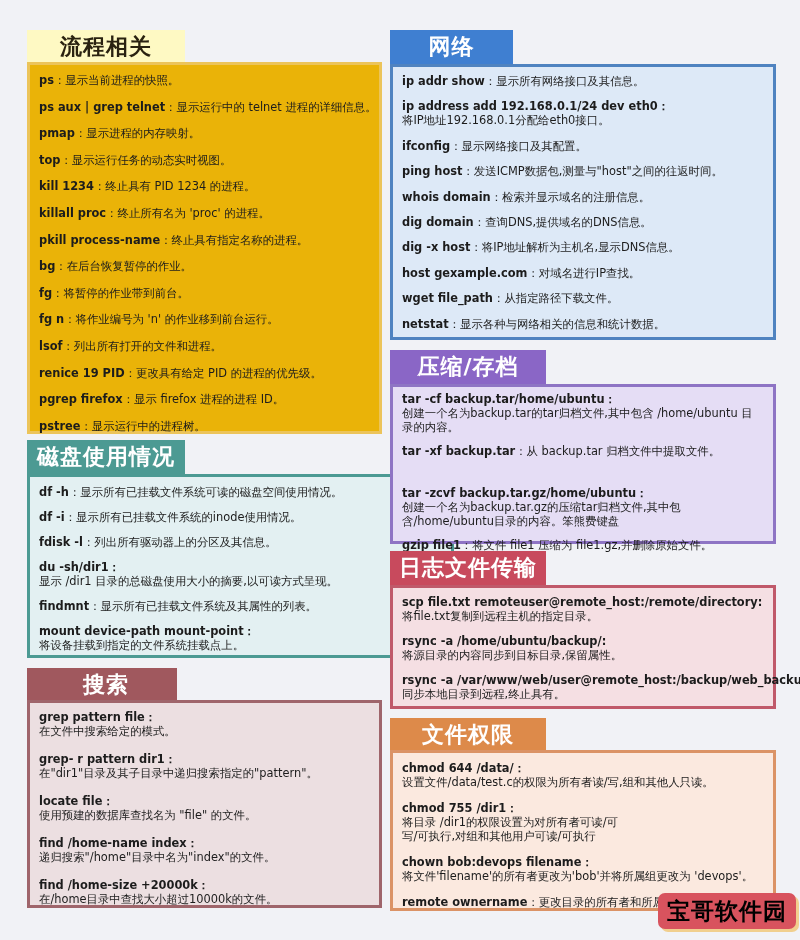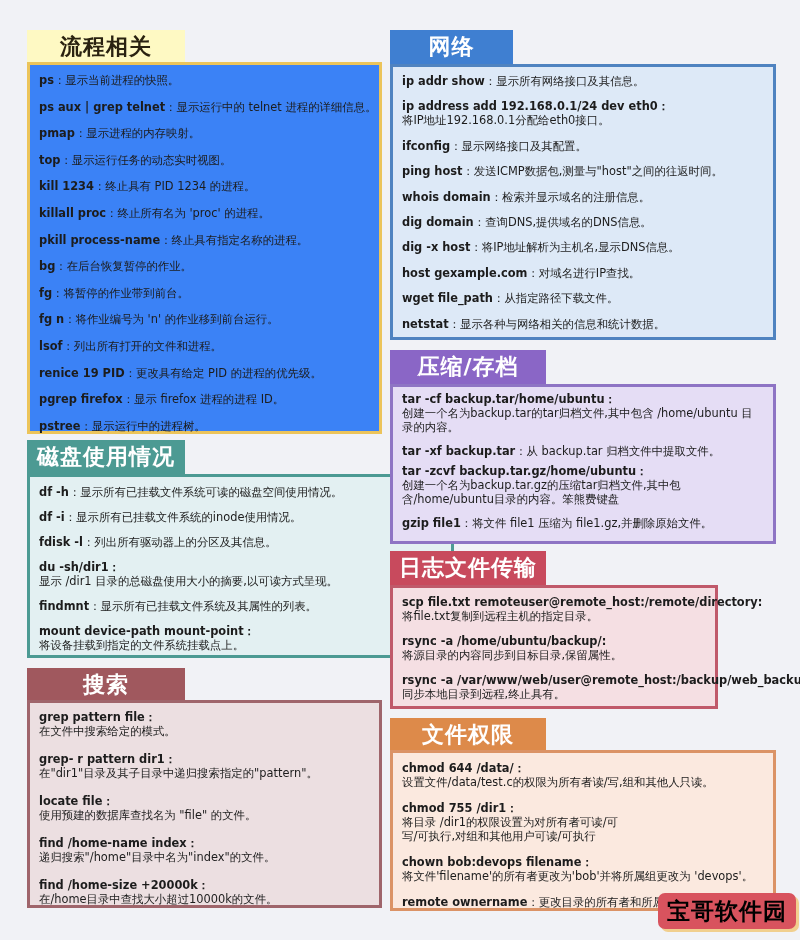--- a/index.html
+++ b/index.html
@@ -22,49 +22,49 @@
     .item { margin-bottom: 11.5px; line-height: 14px; white-space: nowrap; }
     .cmd { font-weight: bold; }
     .desc { }
     .block .cmd { display: block; }
     .block .desc { display: block; white-space: normal; }
     .block .item { margin-bottom: 14px; }
 
     
     #s-proc { left: 27px; top: 30px; width: 355px; height: 404px; }
     #s-proc .tab { width: 158px; background: #fef9c3; color: #2a2210; }
-    #s-proc .box { top: 32px; border-color: #ecc45a; background: #3b82f6; padding-top: 8px; }
+    #s-proc .box { top: 32px; border-color: #ecc45a; background: #eab308; padding-top: 8px; }
     #s-proc .item { margin-bottom: 12.6px; }
 
     
     #s-disk { left: 27px; top: 440px; width: 427px; height: 218px; }
     #s-disk .tab { width: 158px; background: #4c9a93; color: #ffffff; }
     #s-disk .box { top: 34px; border-color: #4c9a93; background: #e3f0f2; padding-top: 8px; }
     #s-disk .item { margin-bottom: 11px; }
     #s-disk .block .item { margin-bottom: 11px; }
 
     
     #s-search { left: 27px; top: 668px; width: 355px; height: 240px; }
-    #s-search .tab { width: 158px; background: #a0585e; color: #ffffff; }
+    #s-search .tab { width: 142px; background: #a0585e; color: #ffffff; padding-left: 8px; }
     #s-search .box { top: 32px; border-color: #9f656b; background: #ecdfe1; padding-top: 7px; }
 
     
     #s-net { left: 390px; top: 30px; width: 386px; height: 310px; }
     #s-net .tab { width: 123px; background: #3f7fd1; color: #ffffff; }
     #s-net .box { top: 34px; border-color: #4f83c0; background: #dde9f7; padding-top: 7px; }
     #s-net .item { margin-bottom: 11.4px; }
 
     
     #s-arch { left: 390px; top: 350px; width: 386px; height: 194px; }
     #s-arch .tab { width: 156px; background: #8a66c6; color: #ffffff; }
     #s-arch .box { top: 34px; border-color: #8e74c4; background: #e5ddf5; padding-top: 5px; }
     #s-arch .block .item { margin-bottom: 10px; }
 
     
-    #s-log { left: 390px; top: 551px; width: 328px; height: 158px; }
+    #s-log { left: 390px; top: 551px; width: 386px; height: 158px; }
     #s-log .tab { width: 156px; background: #c84a5d; color: #ffffff; }
     #s-log .box { top: 34px; border-color: #c0596a; background: #f5dfe3; padding-top: 7px; }
     #s-log .block .item { margin-bottom: 11px; }
 
     
     #s-perm { left: 390px; top: 718px; width: 386px; height: 193px; }
     #s-perm .tab { width: 156px; background: #dd8a4a; color: #ffffff; }
     #s-perm .box { top: 32px; border-color: #db9366; background: #fbe9df; padding-top: 8px; }
     #s-perm .block .item { margin-bottom: 12px; }
 
@@ -169,21 +169,21 @@
 
 <div class="section" id="s-arch">
   <div class="tab">压缩/存档</div>
   <div class="box">
     <div class="block">
         <div class="item">
           <span class="cmd">tar -cf backup.tar/home/ubuntu：</span>
           <span class="desc">创建一个名为backup.tar的tar归档文件,其中包含 /home/ubuntu 目录的内容。</span>
         </div>
       </div>
-    <div class="item" style="margin-bottom:6px"><span class="cmd">tar -xf backup.tar</span><span>：</span><span class="desc">从 backup.tar 归档文件中提取文件。</span></div>
+    <div class="item" style="margin-bottom:28px"><span class="cmd">tar -xf backup.tar</span><span>：</span><span class="desc">从 backup.tar 归档文件中提取文件。</span></div>
     <div class="block">
         <div class="item">
           <span class="cmd">tar -zcvf backup.tar.gz/home/ubuntu：</span>
           <span class="desc">创建一个名为backup.tar.gz的压缩tar归档文件,其中包含/home/ubuntu目录的内容。笨熊费键盘</span>
         </div>
       </div>
     <div class="item"><span class="cmd">gzip file1</span><span>：</span><span class="desc">将文件 file1 压缩为 file1.gz,并删除原始文件。</span></div>
   </div>
 </div>
 

